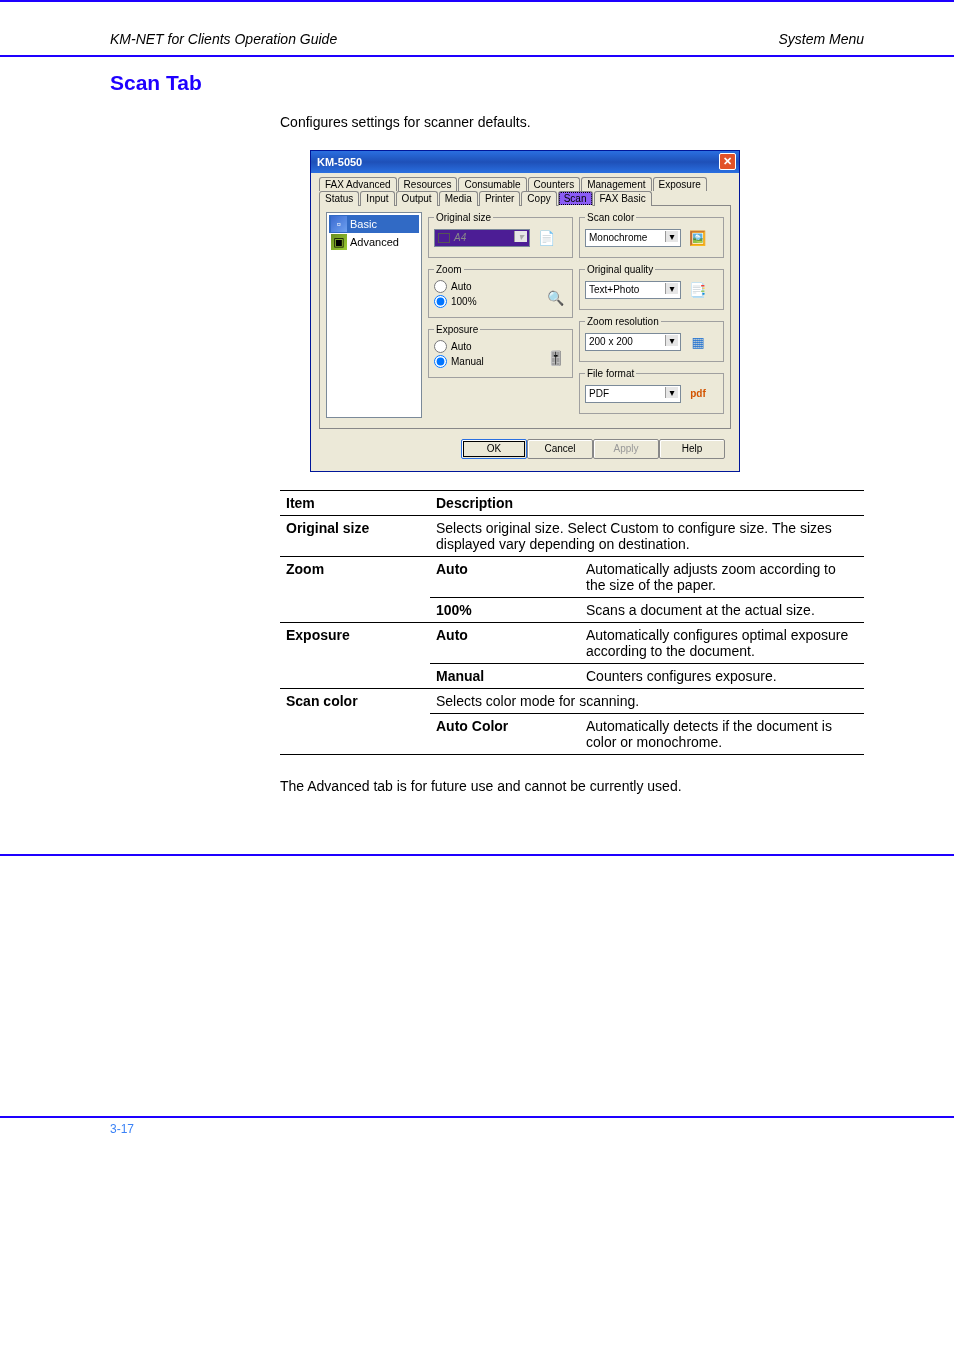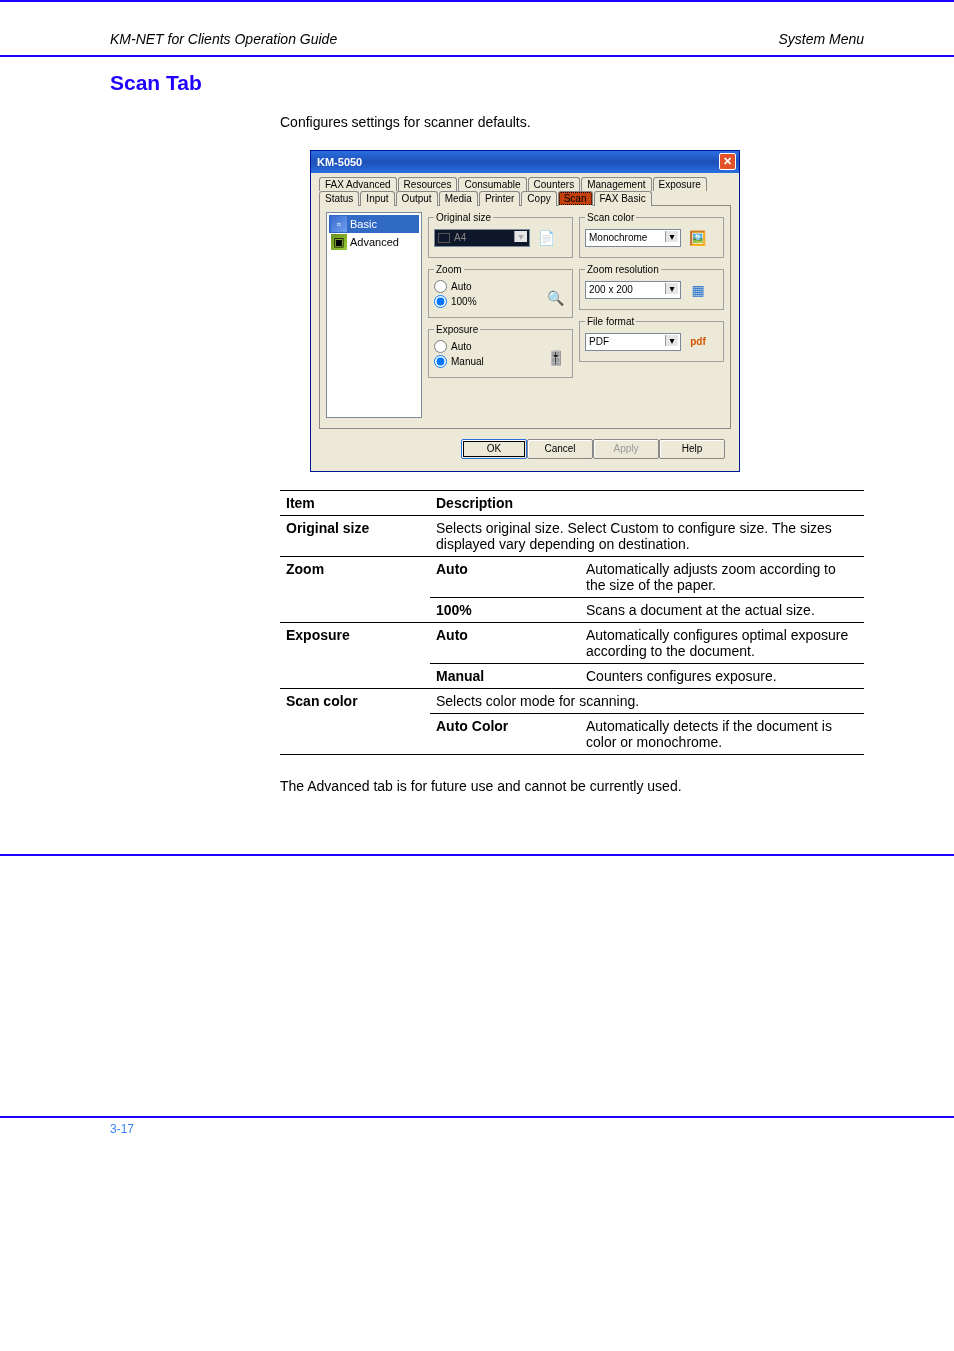--- a/index.html
+++ b/index.html
@@ -91,21 +91,21 @@
     border: 1px solid #888;
     border-bottom: none;
     border-radius: 3px 3px 0 0;
     padding: 1px 8px;
     font-size: 10px;
     color: #000;
     cursor: pointer;
   }
   .tab.short { padding: 1px 5px; }
   .tab.active {
-    background: #c2410c;
+    background: #8b5cf6;
     border-bottom: 1px solid #ece9d8;
     position: relative;
     z-index: 2;
   }
   .tab-focus {
     outline: 1px dotted #000;
     outline-offset: -2px;
   }
   .tab-panel {
     border: 1px solid #888;
@@ -160,21 +160,21 @@
   .combo {
     border: 1px solid #7b8a99;
     background: #fff;
     font-size: 10px;
     height: 18px;
     padding: 0 14px 0 3px;
     position: relative;
     display: flex; align-items: center;
     width: 96px;
   }
-  .combo.disabled { color:#888; background:#0f172a; }
+  .combo.disabled { color:#888; background:#4c1d95;font-style:italic; }
   .combo::after {
     content:"▾";
     position: absolute;
     right: 2px;
     top: 1px;
     font-size: 10px;
     color: #000;
     background: #e6e6e6;
     border-left: 1px solid #999;
     width: 12px;
@@ -358,20 +358,29 @@
               <fieldset class="group">
                 <legend>Scan color</legend>
                 <div class="group-row">
                   <div class="combo">
                       <span>Monochrome</span>
                     </div>
                   <span class="side-icon">🖼️</span>
                 </div>
               </fieldset>
               <fieldset class="group">
+                <legend>Original quality</legend>
+                <div class="group-row">
+                  <div class="combo">
+                      <span>Text+Photo</span>
+                    </div>
+                  <span class="side-icon" style="color:#2e8b57;">📑</span>
+                </div>
+              </fieldset>
+              <fieldset class="group">
                 <legend>Zoom resolution</legend>
                 <div class="group-row">
                   <div class="combo">
                       <span>200 x 200</span>
                     </div>
                   <span class="side-icon" style="color:#1e6fd0;">▦</span>
                 </div>
               </fieldset>
               <fieldset class="group">
                 <legend>File format</legend>

